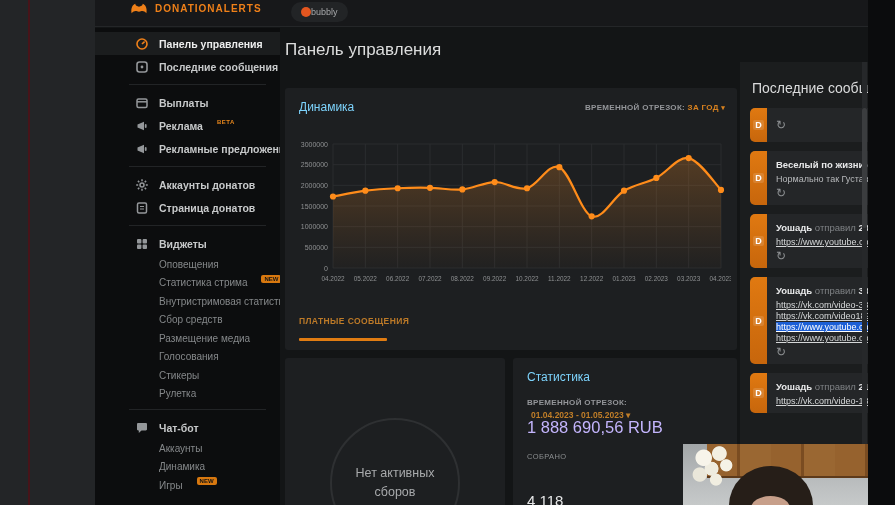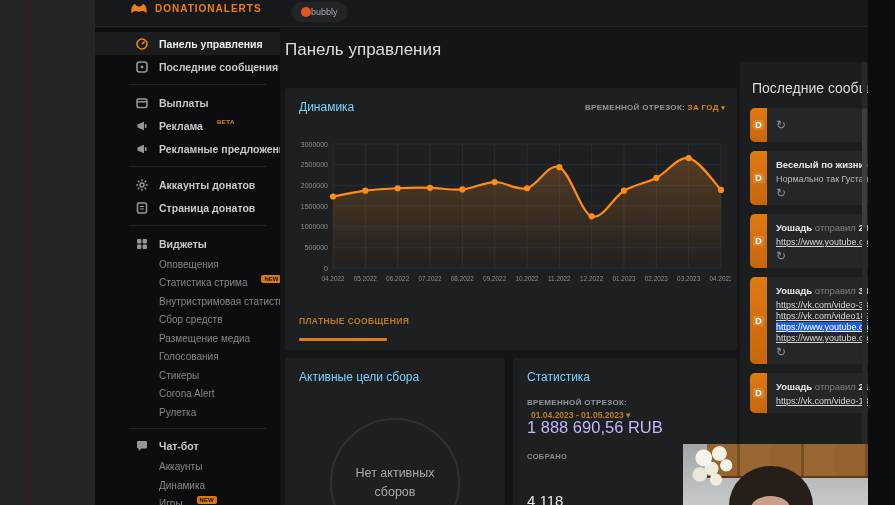--- a/index.html
+++ b/index.html
@@ -53,21 +53,21 @@
   .dyn-tab-underline { position:absolute; left:14px; bottom:9px; width:88px; height:3px; background:#e07c12; border-radius:1px; }
 
   .card-goals { left:190px; top:358px; width:220px; height:160px; }
   .goals-circle { position:absolute; left:45px; top:60px; width:130px; height:130px; border:2px solid #2e3032; border-radius:50%; display:flex; align-items:center; justify-content:center; text-align:center; }
   .goals-empty { font-size:12.5px; color:#a8aaac; line-height:1.5;text-align:center; }
 
   .card-stats { left:418px; top:358px; width:224px; height:160px; }
   .stats-period-label { position:absolute; left:14px; top:40px; font-size:8px; font-weight:bold; color:#94969a; letter-spacing:.3px; }
   .stats-period-value { position:absolute; left:18px; top:52px; font-size:8.5px; font-weight:bold; color:#c07e28; cursor:pointer; }
   .stats-amount { position:absolute; left:14px; top:60px; font-size:16.5px; color:#c4b5fd; }
-  .stats-amount-label { position:absolute; left:14px; top:94px; font-size:7.5px; font-weight:bold; color:#8b8e90; letter-spacing:.4px; }
+  .stats-amount-label { position:absolute; left:14px; top:94px; font-size:7.5px; font-weight:normal; color:#8b8e90; letter-spacing:.4px; }
   .stats-count { position:absolute; left:14px; top:134px; font-size:15px; color:#e5e6e7; }
 
   
   .msg-panel { position:absolute; left:645px; top:62px; width:128px; bottom:0; background:#1b1d1e; overflow:hidden; }
   .msg-panel-title { position:absolute; left:12px; top:18px; font-size:14px; color:#dadbdc; white-space:nowrap; }
   .msg-list { position:absolute; left:10px; top:46px; width:150px; }
   .msg-card { position:relative; background:#242628; border-radius:5px; margin-bottom:9px; padding:8px 8px 6px 26px; min-height:30px; }
   .msg-card.partial { height:34px; }
   .msg-tab { position:absolute; left:0; top:0; bottom:0; width:17px; background:linear-gradient(180deg,#e07911,#c7660c); border-radius:5px 0 0 5px; display:flex; align-items:center; justify-content:center; }
   .msg-d { color:#fff; font-size:9px; font-weight:bold; background:rgba(255,255,255,.14); border-radius:2px; padding:0 2px; }
@@ -221,23 +221,20 @@
         <span class="sb-label">Сбор средств</span>
       </div>
       <div class="sb-item sub">
         <span class="sb-label">Размещение медиа</span>
       </div>
       <div class="sb-item sub">
         <span class="sb-label">Голосования</span>
       </div>
       <div class="sb-item sub">
         <span class="sb-label">Стикеры</span>
-      </div>
-      <div class="sb-item sub">
-        <span class="sb-label">Corona Alert</span>
       </div>
       <div class="sb-item sub">
         <span class="sb-label">Рулетка</span>
       </div>
       <div class="sb-divider"></div>
       <div class="sb-item">
         <span class="icon">
           <svg viewBox="0 0 14 14">
             <path d="M2 3.2C2 2.5 2.5 2 3.2 2h7.6c0.7 0 1.2 0.5 1.2 1.2v5.1c0 0.7-0.5 1.2-1.2 1.2H6.5L3.8 12V9.5h-0.6C2.5 9.5 2 9 2 8.3z" fill="currentColor"></path>
           </svg>
@@ -330,23 +327,20 @@
           <circle cx="363.33333333333337" cy="41.89333333333333" r="3.1" fill="#ff8c1a"></circle>
           <circle cx="395.6666666666667" cy="22.053333333333327" r="3.1" fill="#ff8c1a"></circle>
           <circle cx="428" cy="53.88" r="3.1" fill="#ff8c1a"></circle>
         </svg>
     </div>
     <div class="dyn-tab">ПЛАТНЫЕ СООБЩЕНИЯ</div>
     <div class="dyn-tab-underline"></div>
   </section>
 
   <section class="card card-goals">
-    <div class="dyn-header">
-      <h2 class="card-h2">Активные цели сбора</h2>
-    </div>
     <div class="goals-circle">
       <div class="goals-empty">
         <div>Нет активных</div>
         <div>сборов</div>
       </div>
     </div>
   </section>
 
   <section class="card card-stats">
     <div class="dyn-header">

